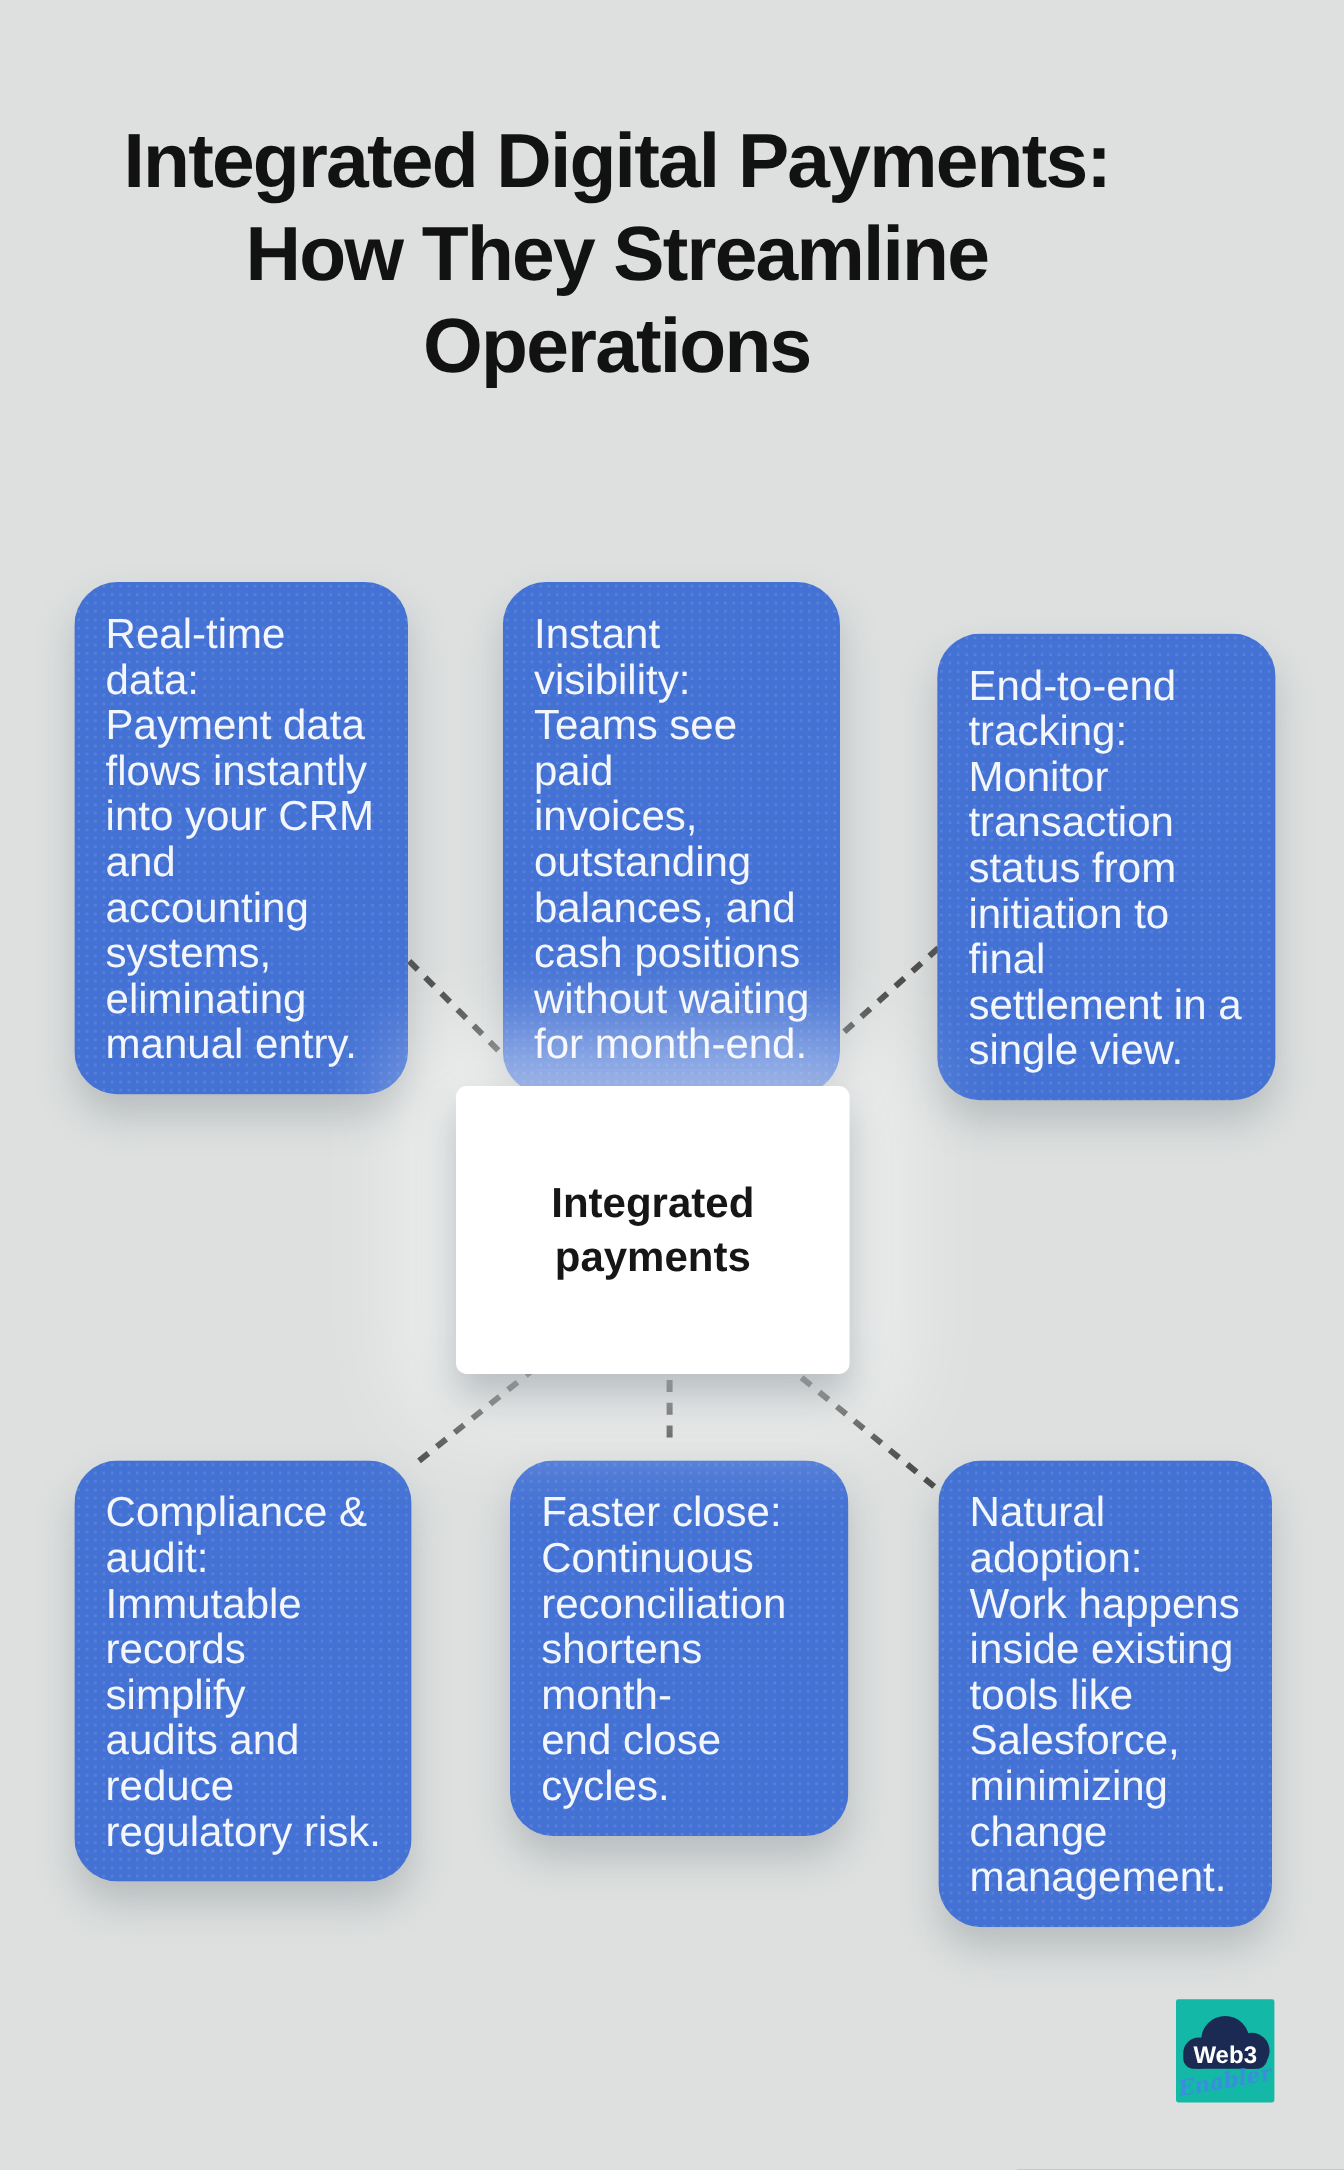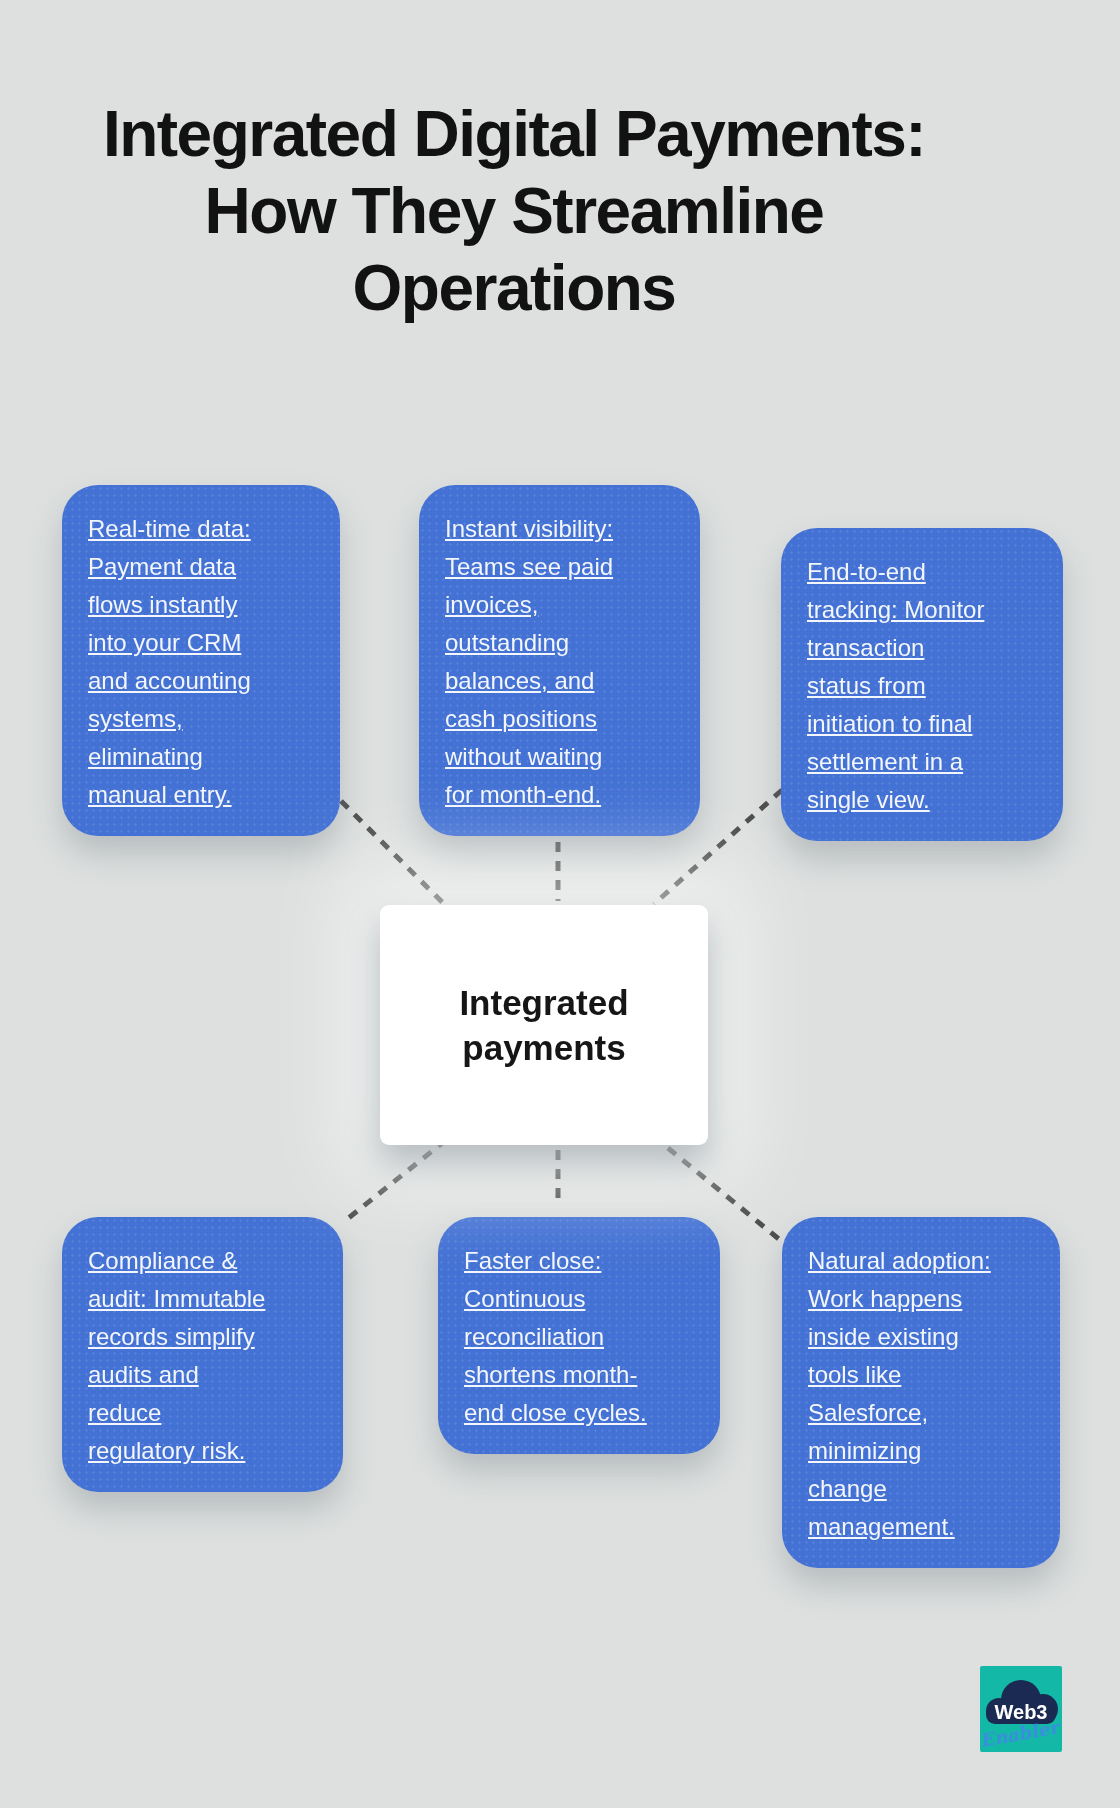--- a/index.html
+++ b/index.html
@@ -26,31 +26,30 @@
   .bubble{
     position:absolute;
     width:278px;
     box-sizing:border-box;
     background:#4472d4;
     background-image:radial-gradient(rgba(255,255,255,0.09) 1.2px, transparent 1.4px);
     background-size:7px 7px;
     border-radius:36px;
     padding:25px 22px 22px 26px;
     color:#f3f6fb;
-    font-size:24px;
+    font-size:35px;
     line-height:38px;
     white-space:pre-line;
     box-shadow:0 18px 30px rgba(125,135,142,0.38);
-    text-decoration:underline;
   }
   #node-real-time{left:62px;top:485px;}
   #node-visibility{left:419px;top:485px;width:281px;}
   #node-tracking{left:781px;top:485px;width:282px;margin-top:43px;}
   #node-compliance{left:62px;top:1217px;width:281px;}
-  #node-faster-close{left:438px;top:1217px;width:282px;}
+  #node-faster-close{left:425px;top:1217px;width:282px;}
   #node-adoption{left:782px;top:1217px;}
   .center-node{
     position:absolute;
     left:380px;top:905px;
     width:328px;height:240px;
     background:#ffffff;
     border-radius:9px;
     display:flex;align-items:center;justify-content:center;
     box-shadow:0 18px 32px rgba(120,130,140,0.45), 0 0 80px 40px rgba(255,255,255,0.55);
   }

